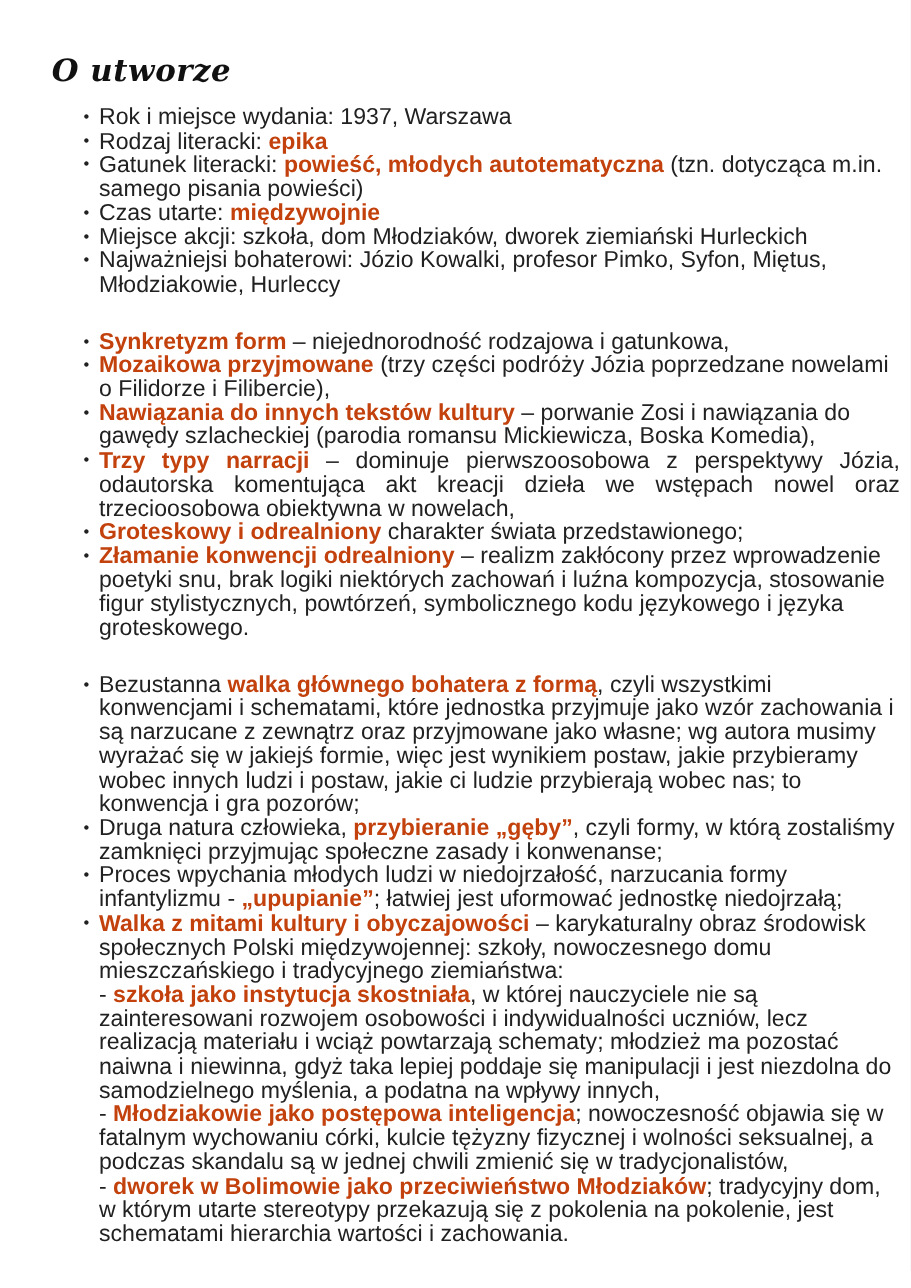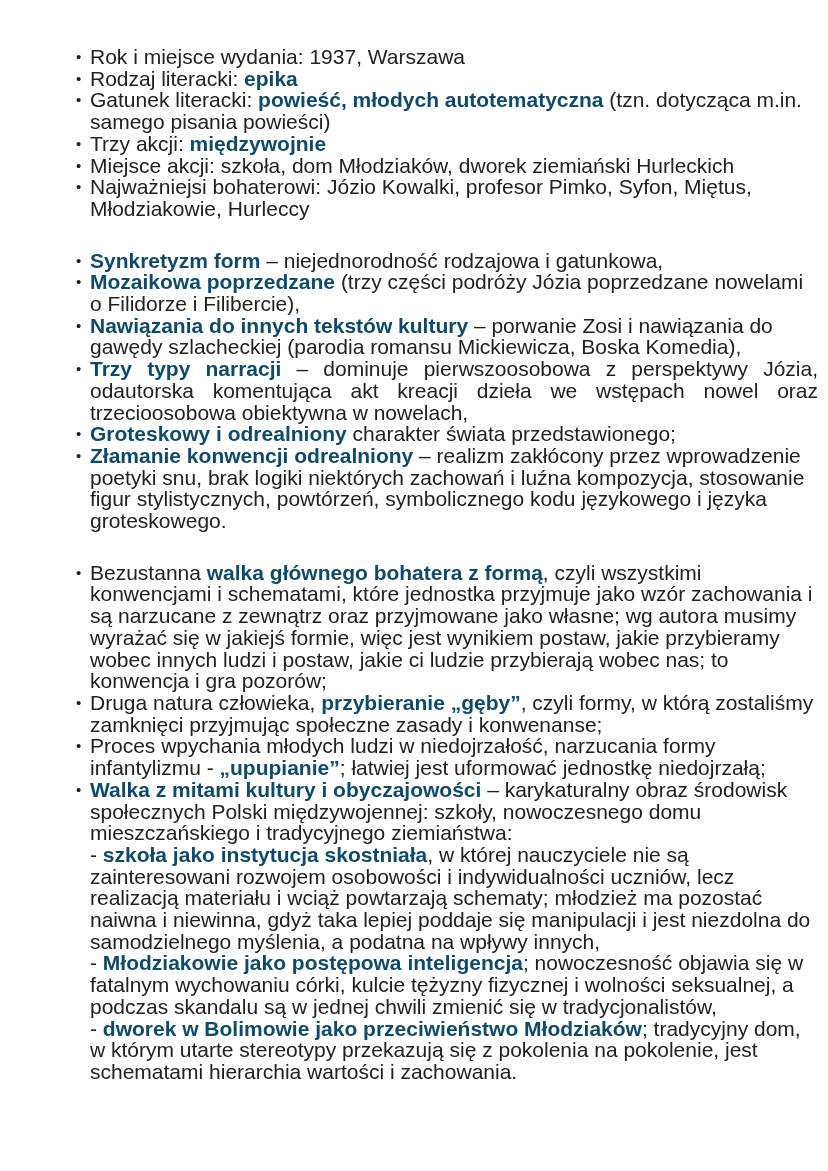--- a/index.html
+++ b/index.html
@@ -39,47 +39,48 @@
     color:#212121;
   }
   .bullet-text{
     flex:1;
     margin:0;
     font-size:21px;
     line-height:21.7px;
     white-space:pre-wrap;
     color:#212121;
   }
-  .bullet-text b{font-weight:700;color:#0c4a6e;}
+  .bullet-text b{font-weight:700;color:#c2410c;}
 </style>
 </head>
 <body>
 
 <main class="page" style="background: rgb(255, 255, 255); color: rgb(33, 33, 33);">
   <div id="sections-root">
   <section class="section">
+    <h1 class="section-heading">O utworze</h1>
     <div class="bullets">
   <div class="bullet">
     <span class="bullet-marker">•</span>
     <p class="bullet-text"><span>Rok i miejsce wydania: 1937, Warszawa</span></p>
   </div>
 
   <div class="bullet">
     <span class="bullet-marker">•</span>
     <p class="bullet-text"><span>Rodzaj literacki: </span><b>epika</b></p>
   </div>
 
   <div class="bullet">
     <span class="bullet-marker">•</span>
     <p class="bullet-text"><span>Gatunek literacki: </span><b>powieść, młodych autotematyczna</b><span> (tzn. dotycząca m.in. samego pisania powieści)</span></p>
   </div>
 
   <div class="bullet">
     <span class="bullet-marker">•</span>
-    <p class="bullet-text"><span>Trzy akcji: </span><b>międzywojnie</b></p>
+    <p class="bullet-text"><span>Czas utarte: </span><b>międzywojnie</b></p>
   </div>
 
   <div class="bullet">
     <span class="bullet-marker">•</span>
     <p class="bullet-text"><span>Miejsce akcji: szkoła, dom Młodziaków, dworek ziemiański Hurleckich</span></p>
   </div>
 
   <div class="bullet">
     <span class="bullet-marker">•</span>
     <p class="bullet-text"><span>Najważniejsi bohaterowi: Józio Kowalki, profesor Pimko, Syfon, Miętus, Młodziakowie, Hurleccy</span></p>
@@ -89,21 +90,21 @@
 
   <section class="section">
     <div class="bullets">
   <div class="bullet">
     <span class="bullet-marker">•</span>
     <p class="bullet-text"><b>Synkretyzm form</b><span> – niejednorodność rodzajowa i gatunkowa,</span></p>
   </div>
 
   <div class="bullet">
     <span class="bullet-marker">•</span>
-    <p class="bullet-text"><b>Mozaikowa poprzedzane</b><span> (trzy części podróży Józia poprzedzane nowelami o Filidorze i Filibercie),</span></p>
+    <p class="bullet-text"><b>Mozaikowa przyjmowane</b><span> (trzy części podróży Józia poprzedzane nowelami o Filidorze i Filibercie),</span></p>
   </div>
 
   <div class="bullet">
     <span class="bullet-marker">•</span>
     <p class="bullet-text"><b>Nawiązania do innych tekstów kultury</b><span> – porwanie Zosi i nawiązania do gawędy szlacheckiej (parodia romansu Mickiewicza, Boska Komedia),</span></p>
   </div>
 
   <div class="bullet">
     <span class="bullet-marker">•</span>
     <p class="bullet-text" style="text-align: justify;"><b>Trzy typy narracji</b><span> – dominuje pierwszoosobowa z perspektywy Józia, odautorska komentująca akt kreacji dzieła we wstępach nowel oraz trzecioosobowa obiektywna w nowelach,</span></p>

